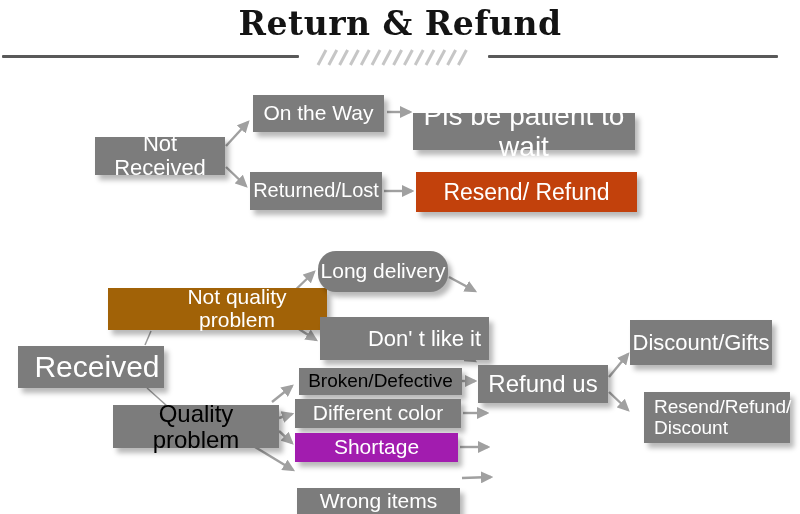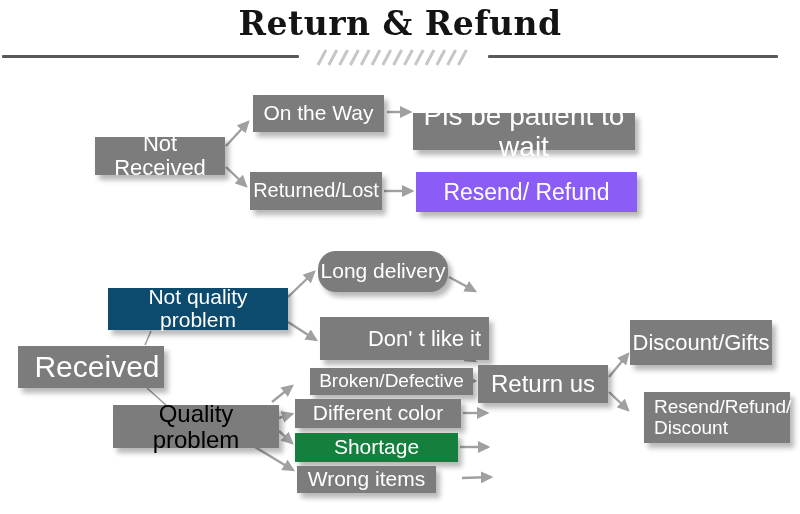--- a/index.html
+++ b/index.html
@@ -72,28 +72,28 @@
         <line x1="255" y1="447" x2="293" y2="470" stroke="#a0a0a0" stroke-width="2.4" marker-end="url(#arrowhead)"></line>
         <line x1="609" y1="377" x2="628" y2="354" stroke="#a0a0a0" stroke-width="2.4" marker-end="url(#arrowhead)"></line>
         <line x1="609" y1="392" x2="628" y2="410" stroke="#a0a0a0" stroke-width="2.4" marker-end="url(#arrowhead)"></line>
       </g>
   </svg>
   <div id="nodes">
       <div class="node" style="left: 95px; top: 137px; width: 130px; height: 38px; font-size: 22px; background: rgb(124, 124, 124); color: rgb(255, 255, 255);">Not Received</div>
       <div class="node" style="left: 253px; top: 95px; width: 131px; height: 37px; font-size: 21px; background: rgb(124, 124, 124); color: rgb(255, 255, 255);">On the Way</div>
       <div class="node" style="left: 413px; top: 95px; width: 222px; height: 37px; font-size: 28px; background: rgb(124, 124, 124); color: rgb(255, 255, 255); margin-top: 18px;">Pls be patient to wait</div>
       <div class="node" style="left: 250px; top: 172px; width: 132px; height: 38px; font-size: 20px; background: rgb(124, 124, 124); color: rgb(255, 255, 255);">Returned/Lost</div>
-      <div class="node" style="left: 416px; top: 172px; width: 221px; height: 40px; font-size: 23px; background: #8b5cf6; color: rgb(255, 255, 255);">Resend/ Refund</div>
+      <div class="node" style="left: 416px; top: 172px; width: 221px; height: 40px; font-size: 23px; background: #c2410c; color: rgb(255, 255, 255);">Resend/ Refund</div>
       <div class="node" style="left: 18px; top: 346px; width: 134px; height: 42px; font-size: 30px; background: rgb(124, 124, 124); color: rgb(255, 255, 255); padding-left: 12px;">Received</div>
-      <div class="node" style="left: 108px; top: 288px; width: 180px; height: 42px; font-size: 21px; background: #0c4a6e; color: rgb(255, 255, 255);">Not quality problem</div>
+      <div class="node" style="left: 108px; top: 288px; width: 180px; height: 42px; font-size: 21px; background: #a16207; color: rgb(255, 255, 255); padding-left: 39px;">Not quality problem</div>
       <div class="node" style="left: 113px; top: 405px; width: 166px; height: 43px; font-size: 24px; background: rgb(124, 124, 124); color: #000000;">Quality problem</div>
       <div class="node" style="left: 318px; top: 251px; width: 130px; height: 41px; font-size: 21px; background: rgb(124, 124, 124); color: rgb(255, 255, 255); border-radius: 18px;">Long delivery</div>
       <div class="node" style="left: 320px; top: 317px; width: 129px; height: 43px; font-size: 22px; background: rgb(124, 124, 124); color: rgb(255, 255, 255); padding-left: 40px;">Don' t like it</div>
-      <div class="node" style="left: 310px; top: 368px; width: 163px; height: 27px; font-size: 19px; background: rgb(124, 124, 124); color: #ffffff;">Broken/Defective</div>
+      <div class="node" style="left: 299px; top: 368px; width: 163px; height: 27px; font-size: 19px; background: rgb(124, 124, 124); color: #000000;">Broken/Defective</div>
       <div class="node" style="left: 295px; top: 399px; width: 166px; height: 29px; font-size: 21px; background: rgb(124, 124, 124); color: rgb(255, 255, 255);">Different color</div>
-      <div class="node" style="left: 295px; top: 433px; width: 163px; height: 29px; font-size: 21px; background: #15803d; color: rgb(255, 255, 255);">Shortage</div>
-      <div class="node" style="left: 297px; top: 466px; width: 139px; height: 27px; font-size: 21px; background: rgb(124, 124, 124); color: rgb(255, 255, 255);">Wrong items</div>
-      <div class="node" style="left: 478px; top: 365px; width: 130px; height: 38px; font-size: 24px; background: rgb(124, 124, 124); color: rgb(255, 255, 255);">Return us</div>
+      <div class="node" style="left: 295px; top: 433px; width: 163px; height: 29px; font-size: 21px; background: #a21caf; color: rgb(255, 255, 255);">Shortage</div>
+      <div class="node" style="left: 297px; top: 488px; width: 163px; height: 27px; font-size: 21px; background: rgb(124, 124, 124); color: rgb(255, 255, 255);">Wrong items</div>
+      <div class="node" style="left: 478px; top: 365px; width: 130px; height: 38px; font-size: 24px; background: rgb(124, 124, 124); color: rgb(255, 255, 255);">Refund us</div>
       <div class="node" style="left: 630px; top: 320px; width: 142px; height: 45px; font-size: 22px; background: rgb(124, 124, 124); color: rgb(255, 255, 255);">Discount/Gifts</div>
       <div class="node left-align" style="left: 632px; top: 392px; width: 146px; height: 51px; font-size: 19px; background: rgb(124, 124, 124); color: rgb(255, 255, 255); margin-left: 12px;">Resend/Refund/
 Discount</div>
     </div>
 </div>
 
 </body></html>

